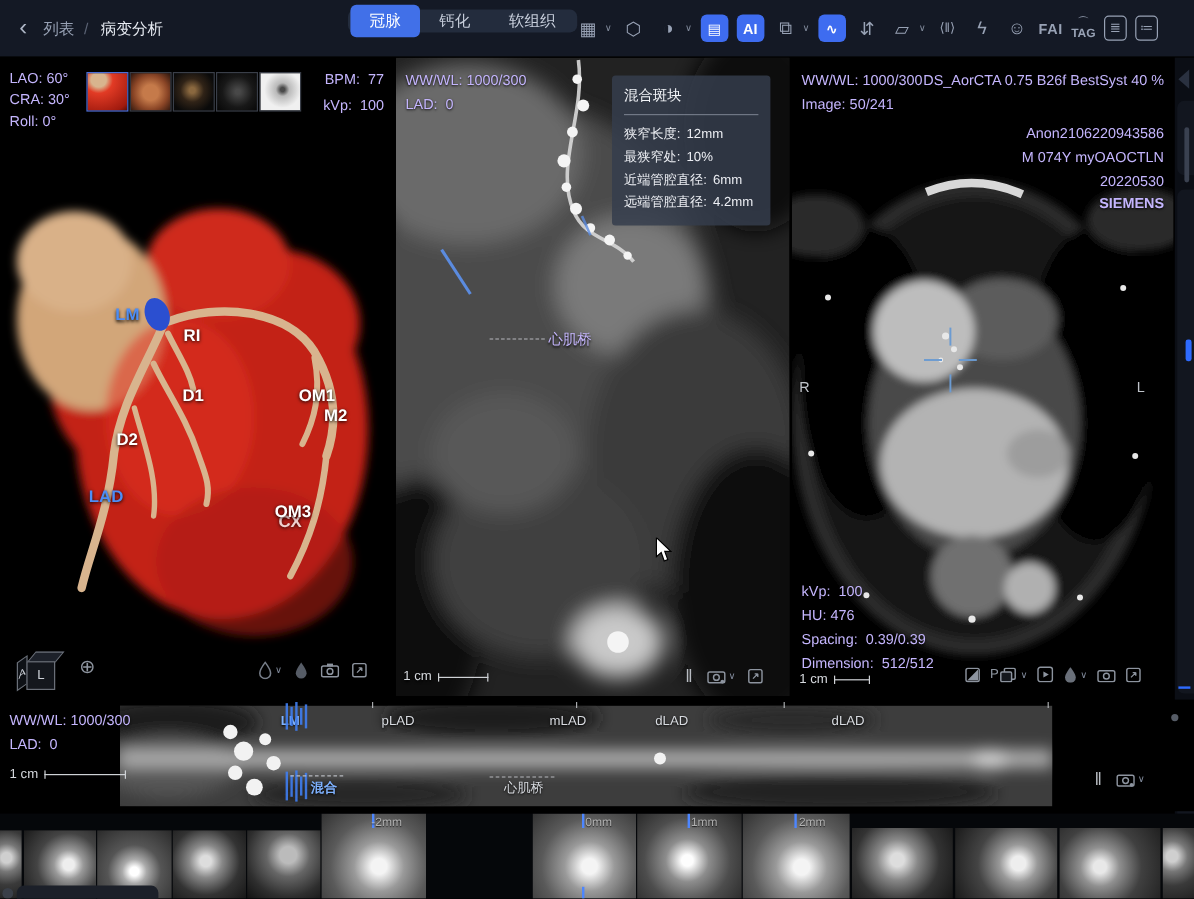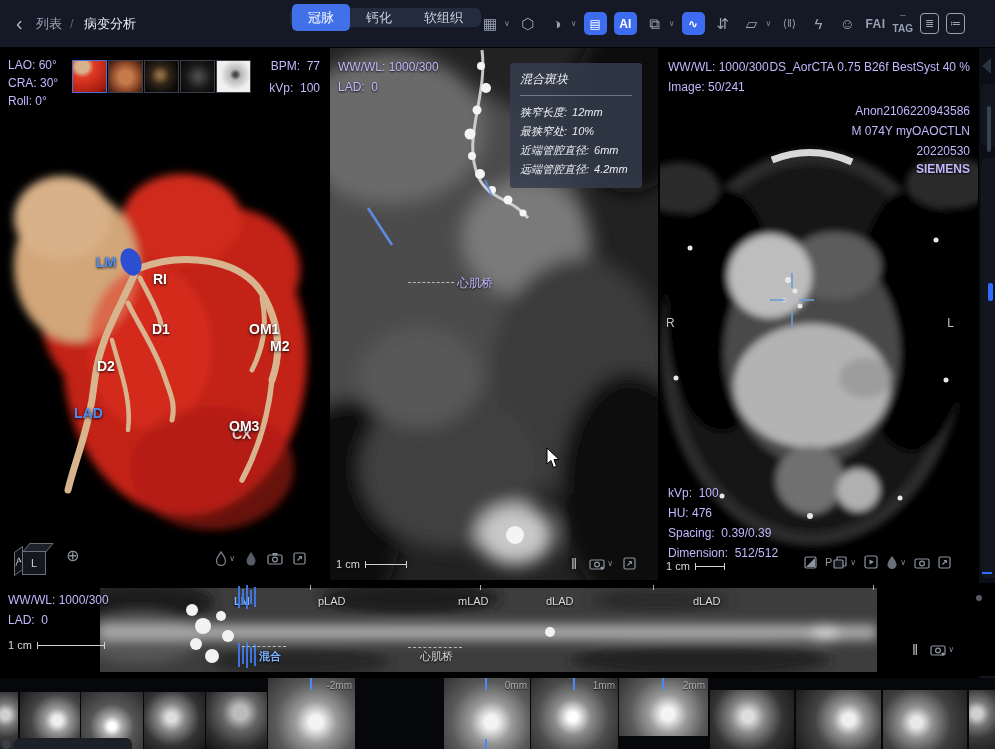--- a/index.html
+++ b/index.html
@@ -50,38 +50,38 @@
   .t-wht{background:radial-gradient(circle at 56% 44%, #4a4a4a 0 7%, #b9b9b9 22%, #f0f0f0 60%);}
   
   #ocube{position:absolute;left:12px;top:489px;width:42px;height:42px;}
   #ocube .face{position:absolute;box-sizing:border-box;border:1px solid #6a6f78;background:#14171d;color:#cdd1d8;
        font-size:11px;display:flex;align-items:center;justify-content:center;}
   #ocube .front{left:10px;top:14px;width:24px;height:24px;}
   #ocube .top{left:14px;top:6px;width:24px;height:9px;transform:skewX(-40deg);background:#1d212a;}
   #ocube .side{left:2px;top:12px;width:9px;height:24px;transform:skewY(-35deg);background:#0e1116;font-size:9px;}
   
   #tooltip{position:absolute;left:180px;top:15px;width:132px;background:rgba(53,61,76,.85);
-       border-radius:3px;padding:8px 10px 9px 10px;box-sizing:border-box;z-index:5;font-style:italic;}
+       border-radius:3px;padding:8px 10px 9px 10px;box-sizing:border-box;z-index:5;}
   #tooltip .tt-title{font-size:12px;color:#f2f4f8;}
   #tooltip .tt-div{height:1px;background:rgba(190,198,212,.45);margin:7px 0 7px 0;}
   #tooltip .tt-row{display:flex;gap:5px;font-size:11px;line-height:19px;color:#eceef3;white-space:nowrap;}
   
   #rstrip{position:absolute;left:979px;top:48px;width:16px;height:641px;background:#0b0e15;}
   #rstrip .sect{position:absolute;left:2px;width:14px;background:#12161f;border-radius:6px 0 0 6px;}
   
   .bthumb{position:absolute;cursor:pointer;}
   .g1{background:radial-gradient(circle at 30% 40%, #cfcfcf 0 12%, #777 32%, #3a3a3a 62%, #222);}
   .g2{background:radial-gradient(circle at 62% 50%, #eee 0 10%, #999 26%, #444 56%, #1a1a1a);}
   .g3{background:radial-gradient(circle at 50% 60%, #fff 0 8%, #aaa 22%, #555 48%, #2a2a2a);}
   .g4{background:radial-gradient(circle at 45% 45%, #ddd 0 10%, #888 30%, #333 62%, #161616);}
   .g5{background:radial-gradient(circle at 56% 36%, #bbb 0 14%, #666 36%, #2e2e2e 70%, #111);}
   .g6{background:radial-gradient(circle at 40% 55%, #e8e8e8 0 9%, #909090 27%, #404040 58%, #202020);}
   .g7{background:radial-gradient(circle at 55% 62%, #f4f4f4 0 10%, #9a9a9a 32%, #5a5a5a 62%, #323232);}
   .g8{background:radial-gradient(circle at 48% 55%, #fdfdfd 0 8%, #8d8d8d 30%, #4d4d4d 60%, #262626);}
-  .bthumb .off{position:absolute;right:3px;top:2px;font-size:10px;color:#c9c9c9;opacity:.75;text-shadow:0 1px 1px #000;}
+  .bthumb .off{position:absolute;right:20px;top:2px;font-size:10px;color:#c9c9c9;opacity:.75;text-shadow:0 1px 1px #000;}
   .btick{position:absolute;width:2px;background:#4d86ff;}
   
   .pbar{position:absolute;width:2px;background:#3f7df0;opacity:.9;}
   .dash{position:absolute;border-top:1px dashed #c9ccd2;opacity:.85;}
   .tick{position:absolute;width:1px;height:5px;background:#cfd2d6;opacity:.8;}
   .seg{position:absolute;font-size:11px;color:#d8dbe0;text-shadow:0 1px 2px #000;}
   .seg.blue{color:#7fb2ff;font-weight:bold;}
   #corner-pop{position:absolute;left:14px;top:738px;width:118px;height:16px;background:#1c2029;border-radius:6px;}
   #corner-dot{position:absolute;left:2px;top:740px;width:9px;height:9px;border-radius:50%;background:#3a3f48;}
 </style>
@@ -504,21 +504,21 @@
       </div>
     <div class="bthumb g7" style="left:444px;top:0;width:86px;height:71px;">
       <span class="btick" style="left:41px;top:0;height:12px;"></span>
         <span class="btick" style="left:41px;bottom:0;height:10px;"></span>
       <span class="off">0mm</span>
       </div>
     <div class="bthumb g8" style="left:531px;top:0;width:87px;height:71px;">
       <span class="btick" style="left:42px;top:0;height:12px;"></span>
       <span class="off">1mm</span>
       </div>
-    <div class="bthumb g7" style="left:619px;top:0;width:89px;height:58px;">
+    <div class="bthumb g7" style="left:619px;top:0;width:89px;height:72px;">
       <span class="btick" style="left:43px;top:0;height:12px;"></span>
       <span class="off">2mm</span>
       </div>
 
     <div class="bthumb g4" style="left:710px;top:12px;width:84px;height:59px;"></div>
     <div class="bthumb g2" style="left:796px;top:12px;width:85px;height:59px;"></div>
     <div class="bthumb g6" style="left:883px;top:12px;width:84px;height:59px;"></div>
     <div class="bthumb g1" style="left:969px;top:12px;width:26px;height:59px;"></div>
   </div>
 

